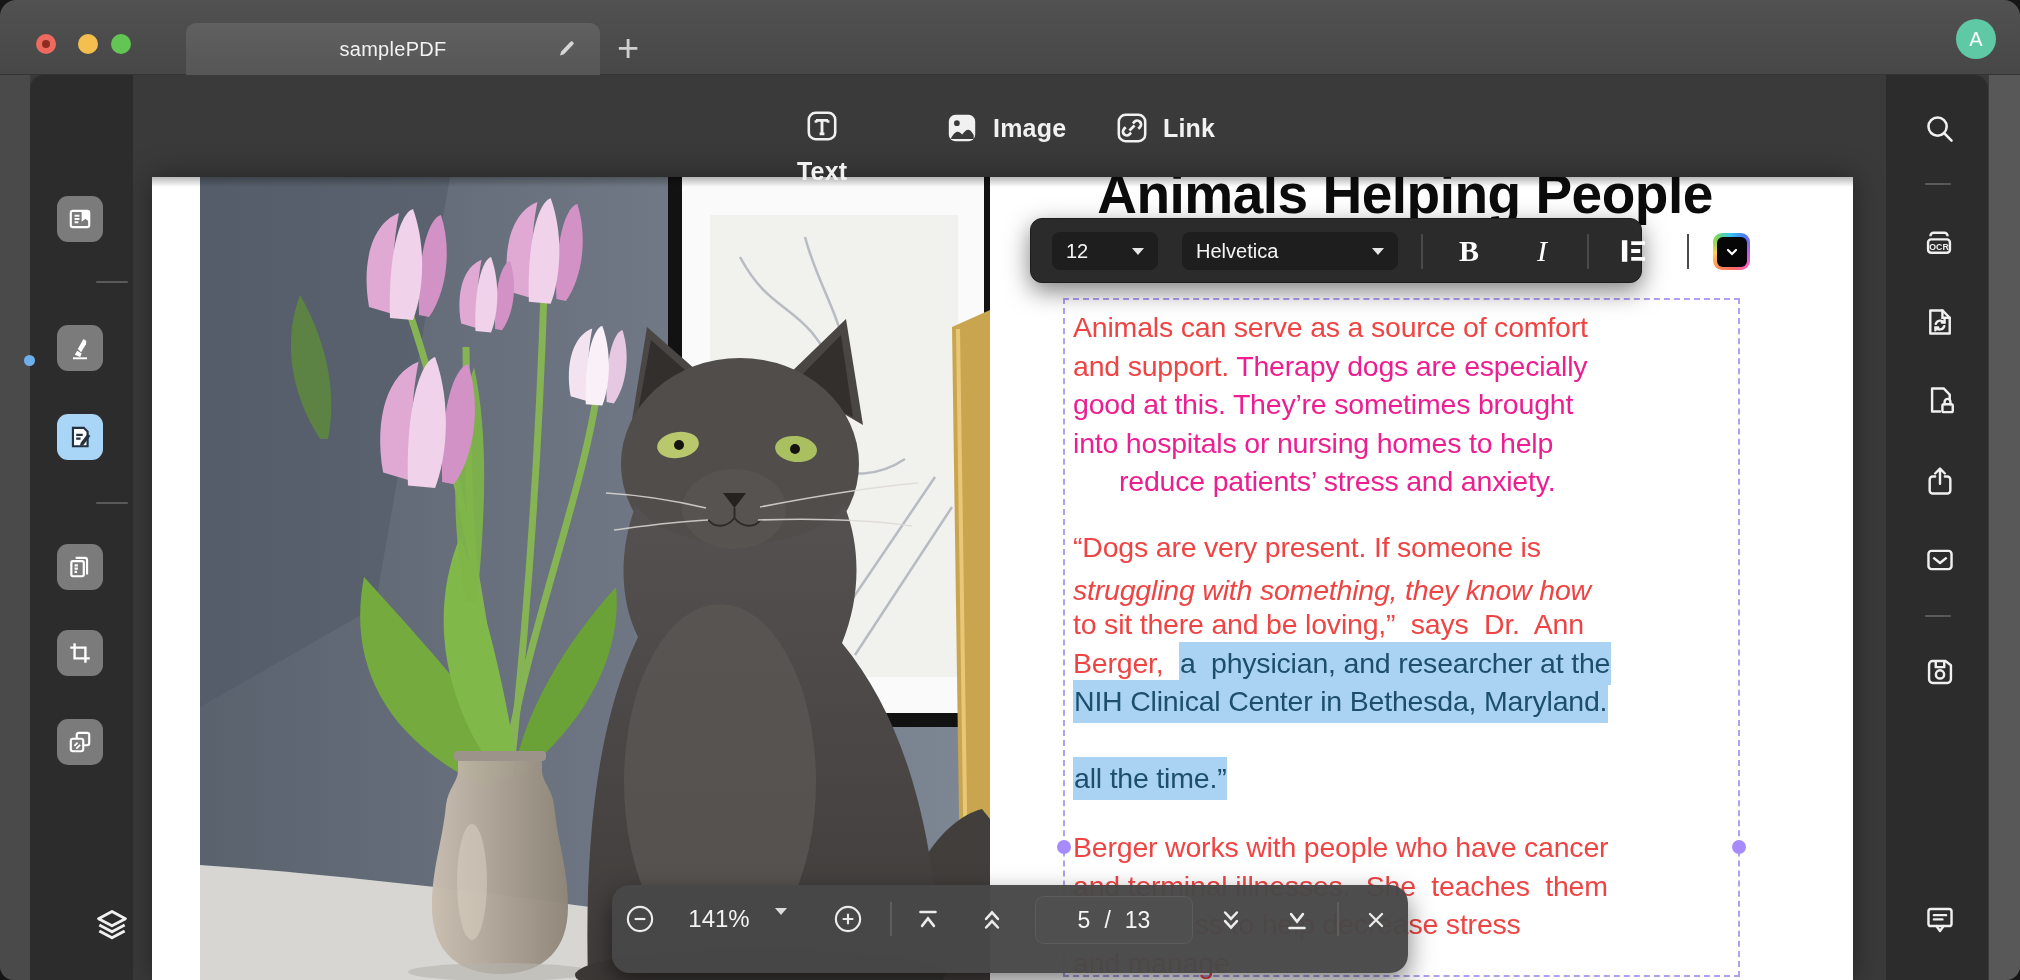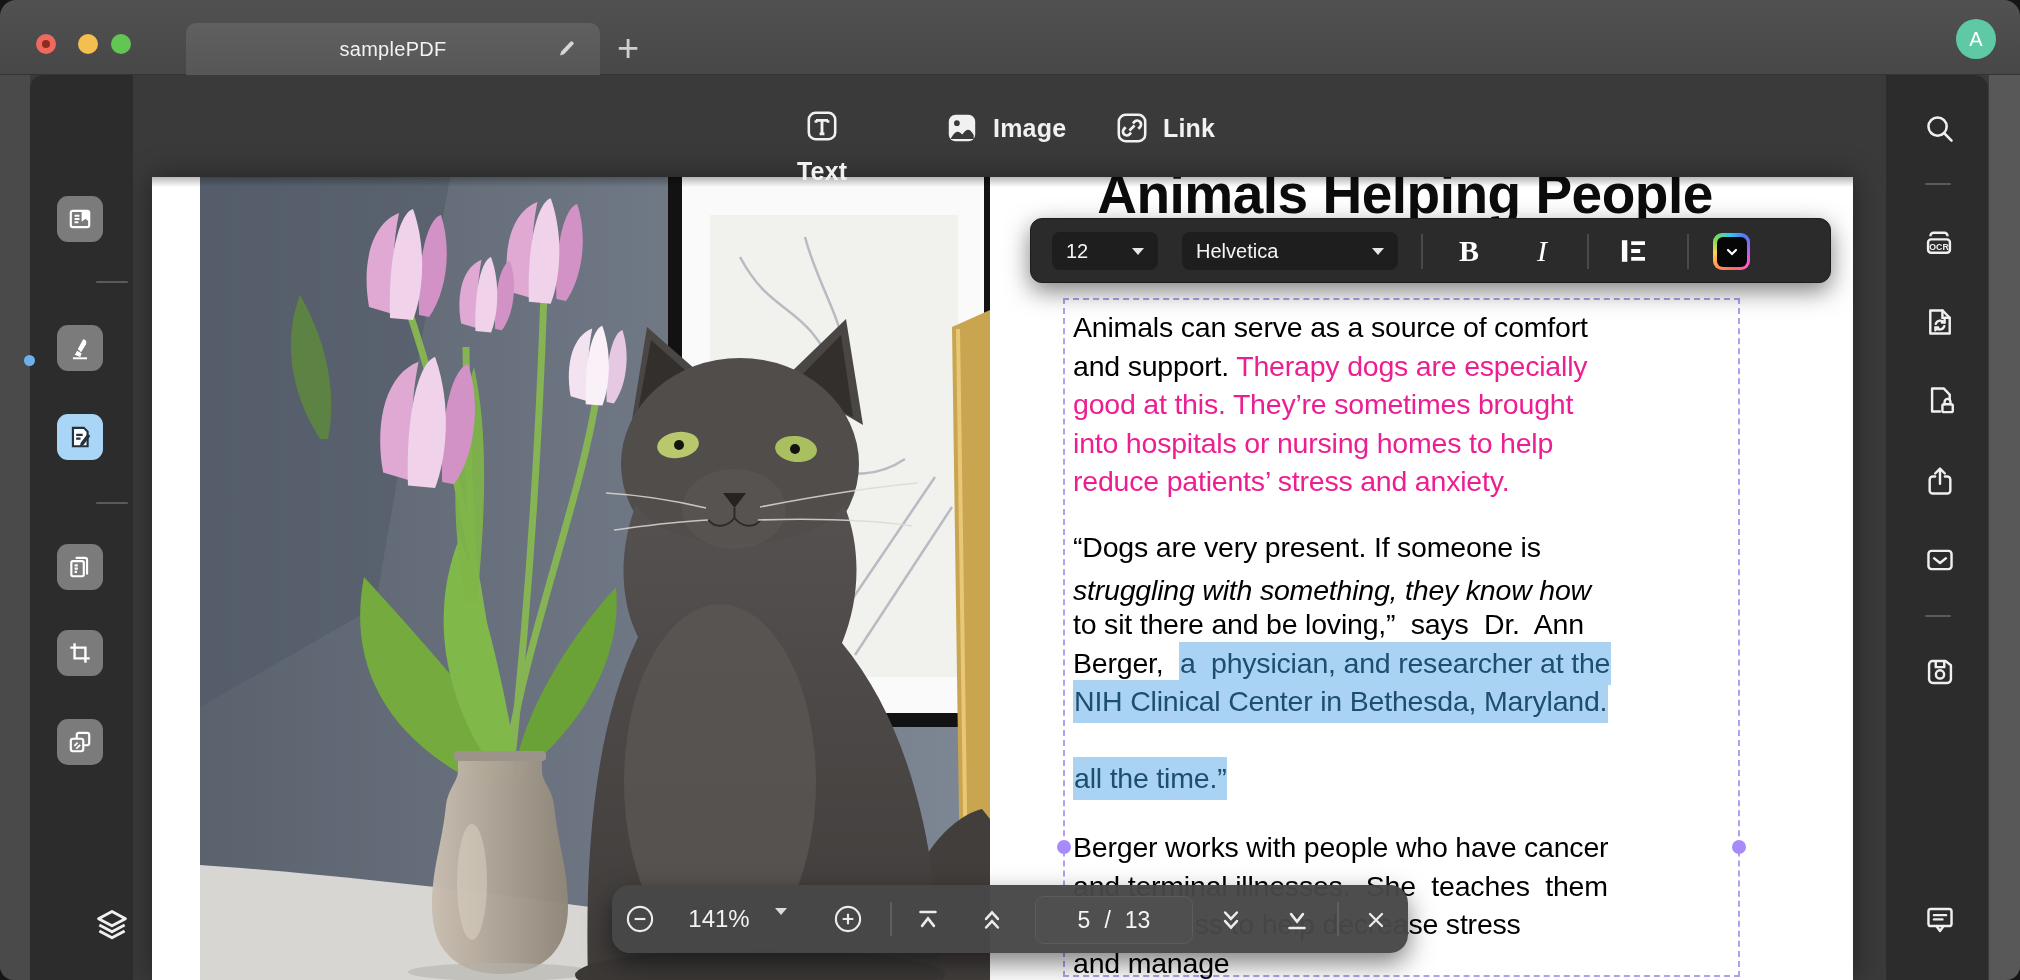--- a/index.html
+++ b/index.html
@@ -45,41 +45,41 @@
   .page{left:152px;top:177px;width:1701px;height:803px;background:#ffffff;overflow:hidden;
     box-shadow:0 0 28px rgba(0,0,0,.4);}
   .page-topshadow{left:0;top:0;width:1701px;height:10px;
     background:linear-gradient(rgba(0,0,0,.28),rgba(0,0,0,0));}
   .heading{left:911px;top:-15px;width:684px;text-align:center;font-size:55px;font-weight:bold;
     color:#0c0c0c;letter-spacing:-.5px;white-space:nowrap;}
   .textbox{left:911px;top:121px;width:677px;height:679px;border:2px dashed #b29ff0;}
   .handle{width:14px;height:14px;border-radius:50%;background:#a78bfa;top:540px;}
   .tline{position:absolute;left:8px;white-space:pre;font-size:28.5px;line-height:38.5px;
     letter-spacing:-.2px;color:#111;}
-  .sk{color:#000000;text-align:right;}
+  .sk{color:#ef4444;text-align:right;}
   .sp{color:#ed1e91;}
   .sh{color:#1d4e6d;background:#a9d2f3;padding:5px 1px 6px;}
 
   
-  .fmtbar{left:1030px;top:218px;width:801px;height:65px;background:#2b2b2b;border-radius:12px;
+  .fmtbar{left:1030px;top:218px;width:612px;height:65px;background:#2b2b2b;border-radius:12px;
     box-shadow:0 8px 24px rgba(0,0,0,.5);border:1px solid #1d1d1d;}
   .dd{top:13px;height:38px;background:#1e1e1e;border-radius:8px;display:flex;align-items:center;
     color:#f5f5f5;font-size:20px;padding:0 14px;justify-content:space-between;}
   .caret{width:0;height:0;border-left:6px solid transparent;border-right:6px solid transparent;
     border-top:7px solid #e6e6e6;}
   .fmt-sep{top:15px;width:2px;height:35px;background:#4a4a4a;}
   .fmt-txtbtn{top:12px;width:40px;height:40px;display:flex;align-items:center;justify-content:center;
     color:#fff;font-family:"Liberation Serif",serif;font-size:30px;}
   .swatch{top:14px;width:37px;height:37px;border-radius:9px;padding:3.5px;
     background:conic-gradient(from 220deg,#ff8d5a,#ffd24c,#7ed957,#35c7f0,#4d7bf5,#b05cf7,#ff5dc8,#ff6a5e,#ff8d5a);
     display:flex;}
   .swatch .inner{flex:1;border-radius:6px;background:#060606;display:flex;align-items:center;justify-content:center;}
 
   
-  .zoombar{left:612px;top:885px;width:796px;height:68px;background:rgba(71,71,71,.97);
+  .zoombar{left:612px;top:885px;width:796px;height:88px;background:rgba(71,71,71,.97);
     border-radius:18px;box-shadow:0 10px 26px rgba(0,0,0,.5);}
   .zb{display:flex;align-items:center;justify-content:center;color:#ededed;}
   .zoom-level{color:#f2f2f2;font-size:24px;font-weight:500;}
   .pagebox{left:423px;top:11px;width:158px;height:48px;background:#4f4f4f;border:1px solid #5c5c5c;
     border-radius:9px;display:flex;align-items:center;justify-content:center;gap:14px;
     color:#f5f5f5;font-size:23px;}
   .zb-sep{width:2px;height:34px;background:#5e5e5e;top:17px;}
 
   svg{display:block;}
 </style>
@@ -173,21 +173,21 @@
 
     <div class="abs heading">Animals Helping People</div>
 
     <div class="abs textbox" id="textbox">
       <div class="abs handle" style="left:-8px;"></div>
       <div class="abs handle" style="right:-8px;"></div>
     <div class="tline" style="top: 8px;"><span class="sk">Animals can serve as a source of comfort</span></div>
         <div class="tline" style="top: 46.5px;"><span class="sk">and support. </span><span class="sp">Therapy dogs are especially</span></div>
         <div class="tline" style="top: 85px;"><span class="sp">good at this. They’re sometimes brought</span></div>
         <div class="tline" style="top: 123.5px;"><span class="sp">into hospitals or nursing homes to help</span></div>
-        <div class="tline" style="top: 162px;"><span class="sp">reduce patients’ stress and anxiety.</span></div>
+        <div class="tline" style="top: 162px; margin-left: 46px;"><span class="sp">reduce patients’ stress and anxiety.</span></div>
         <div class="tline" style="top: 228px;"><span class="sk">“Dogs are very present. If someone is</span></div>
         <div class="tline" style="top: 271px; font-style: italic;"><span class="sk">struggling with something, they know how</span></div>
         <div class="tline" style="top: 343.5px;"><span class="sk">Berger,  </span><span class="sh">a  physician, and researcher at the</span></div>
         <div class="tline" style="top: 305px;"><span class="sk">to sit there and be loving,”  says  Dr.  Ann</span></div>
         <div class="tline" style="top: 382px;"><span class="sh">NIH Clinical Center in Bethesda, Maryland.</span></div>
         <div class="tline" style="top: 459px;"><span class="sh">all the time.”</span></div>
         <div class="tline" style="top: 528px;"><span class="sk">Berger works with people who have cancer</span></div>
         <div class="tline" style="top: 566.5px;"><span class="sk">and terminal illnesses.  She  teaches  them</span></div>
         <div class="tline" style="top: 605px;"><span class="sk">mindfulness to help decrease stress</span></div>
         <div class="tline" style="top: 643.5px;"><span class="sk">and manage</span></div>

